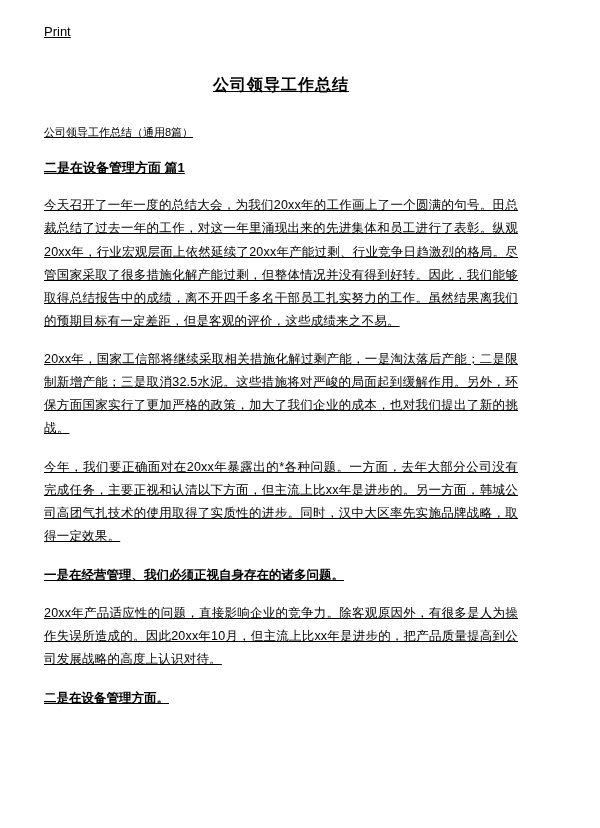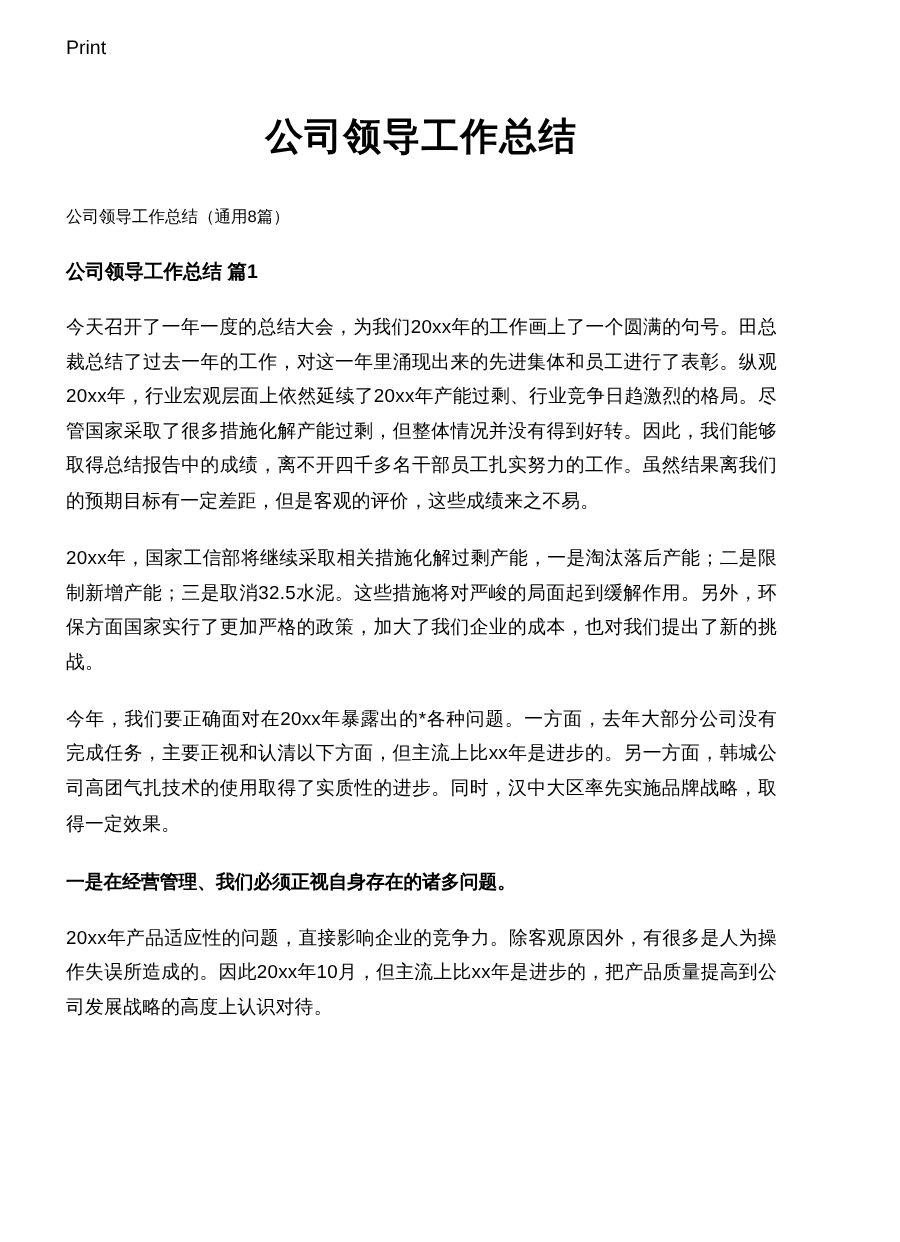--- a/index.html
+++ b/index.html
@@ -13,31 +13,32 @@
     font-family: "Liberation Sans", sans-serif;
     color: #000000;
     overflow: hidden;
   }
   .page {
     position: relative;
     width: 562px;
     height: 828px;
     box-sizing: border-box;
     padding: 24px 44px 0 44px;
+    text-decoration: underline;
   }
   .print-label {
     font-size: 13px;
     color: #000;
     line-height: 1.2;
     margin: 0 0 0 0;
     padding: 0;
   }
   .doc-title {
     text-align: center;
-    font-size: 25px;
+    font-size: 16px;
     font-weight: bold;
     letter-spacing: 1px;
     margin: 34px 0 0 0;
     line-height: 1.4;
   }
   .subtitle {
     font-size: 11px;
     margin: 28px 0 0 0;
     line-height: 1.5;
   }
@@ -70,27 +71,28 @@
 
 <div class="page">
 
   <div class="print-label">Print</div>
 
   <h1 class="doc-title">公司领导工作总结</h1>
 
   <div class="subtitle">公司领导工作总结（通用8篇）</div>
 
 
-  <h2 class="section-head">公司领导工作总结 篇1</h2>
+  <h2 class="section-head">二是在设备管理方面 篇1</h2>
 
   <p class="body-text">今天召开了一年一度的总结大会，为我们20xx年的工作画上了一个圆满的句号。田总裁总结了过去一年的工作，对这一年里涌现出来的先进集体和员工进行了表彰。纵观20xx年，行业宏观层面上依然延续了20xx年产能过剩、行业竞争日趋激烈的格局。尽管国家采取了很多措施化解产能过剩，但整体情况并没有得到好转。因此，我们能够取得总结报告中的成绩，离不开四千多名干部员工扎实努力的工作。虽然结果离我们的预期目标有一定差距，但是客观的评价，这些成绩来之不易。</p>
 
   <p class="body-text">20xx年，国家工信部将继续采取相关措施化解过剩产能，一是淘汰落后产能；二是限制新增产能；三是取消32.5水泥。这些措施将对严峻的局面起到缓解作用。另外，环保方面国家实行了更加严格的政策，加大了我们企业的成本，也对我们提出了新的挑战。</p>
 
   <p class="body-text">今年，我们要正确面对在20xx年暴露出的*各种问题。一方面，去年大部分公司没有完成任务，主要正视和认清以下方面，但主流上比xx年是进步的。另一方面，韩城公司高团气扎技术的使用取得了实质性的进步。同时，汉中大区率先实施品牌战略，取得一定效果。</p>
 
 
   <h3 class="sub-head">一是在经营管理、我们必须正视自身存在的诸多问题。</h3>
 
   <p class="body-text">20xx年产品适应性的问题，直接影响企业的竞争力。除客观原因外，有很多是人为操作失误所造成的。因此20xx年10月，但主流上比xx年是进步的，把产品质量提高到公司发展战略的高度上认识对待。</p>
 
+  <h3 class="sub-head">二是在设备管理方面。</h3>
 
 </div>
 
 </body></html>

